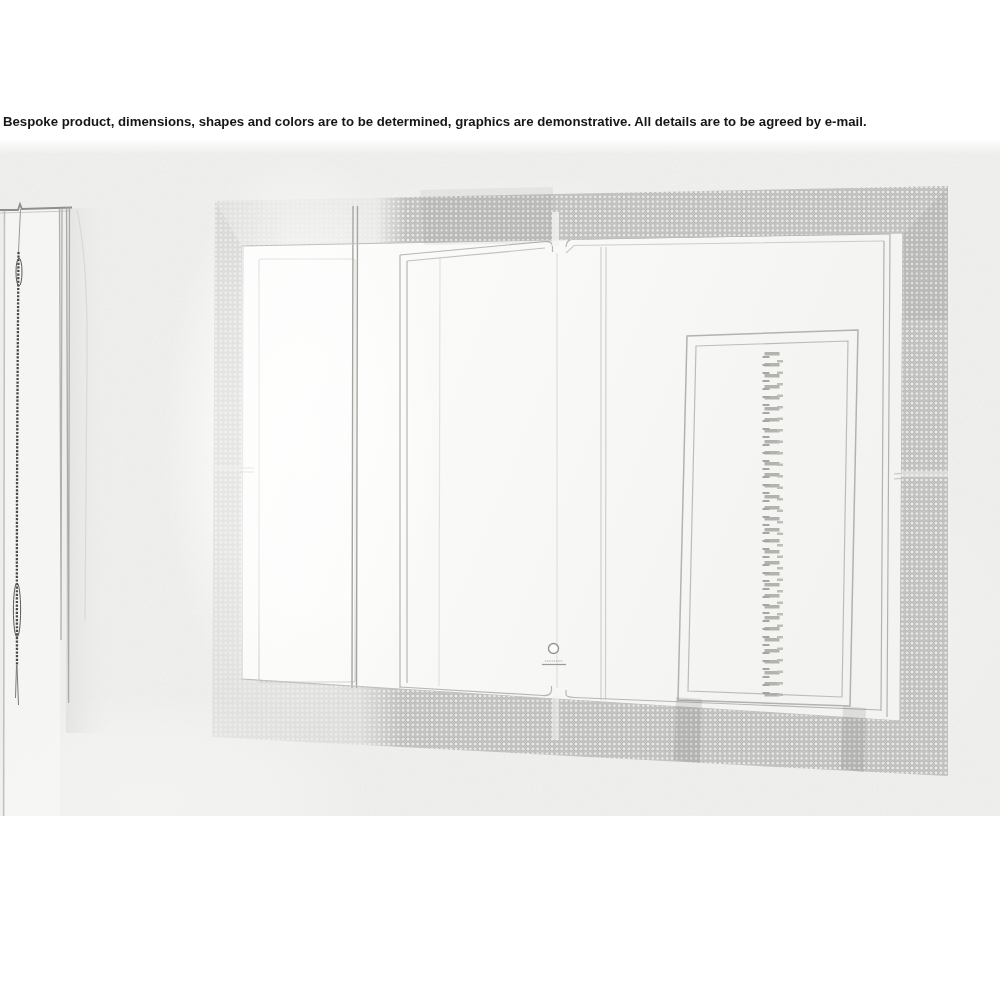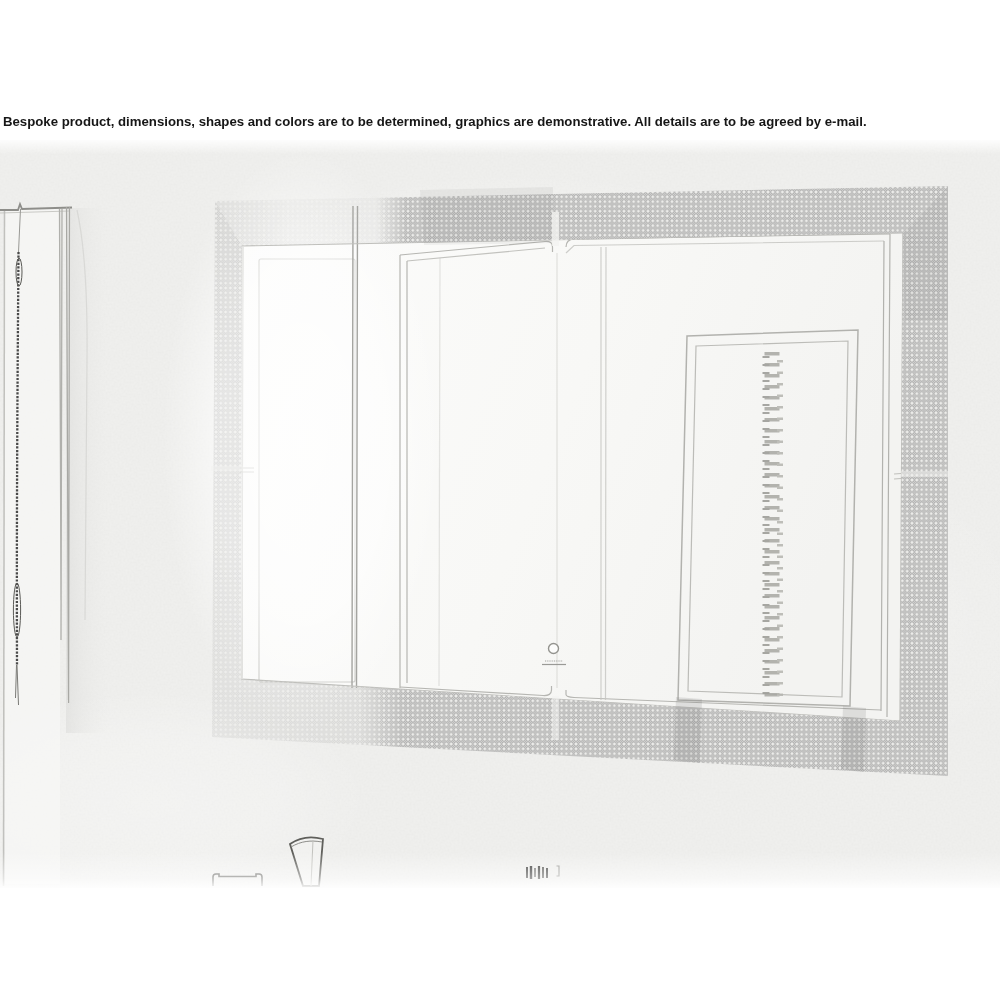--- a/index.html
+++ b/index.html
@@ -1,16 +1,16 @@
 <!DOCTYPE html>
 <html><head>
 <meta charset="utf-8">
 <style>
   html,body{margin:0;padding:0;background:#ffffff;}
-  #page{position:relative;width:1000px;height:1000px;background:#ffffff;overflow:hidden;
+  #page{position:relative;width:1000px;height:816px;background:#ffffff;overflow:hidden;
         font-family:"Liberation Sans", sans-serif;}
   #disclaimer{position:absolute;left:3px;top:114px;width:995px;
               font-size:13.2px;font-weight:bold;letter-spacing:0px;color:#161616;
               white-space:nowrap;}
   #sketch{position:absolute;left:0;top:0;width:1000px;height:1000px;}
 </style>
 </head>
 <body>
 
 <div id="page">

